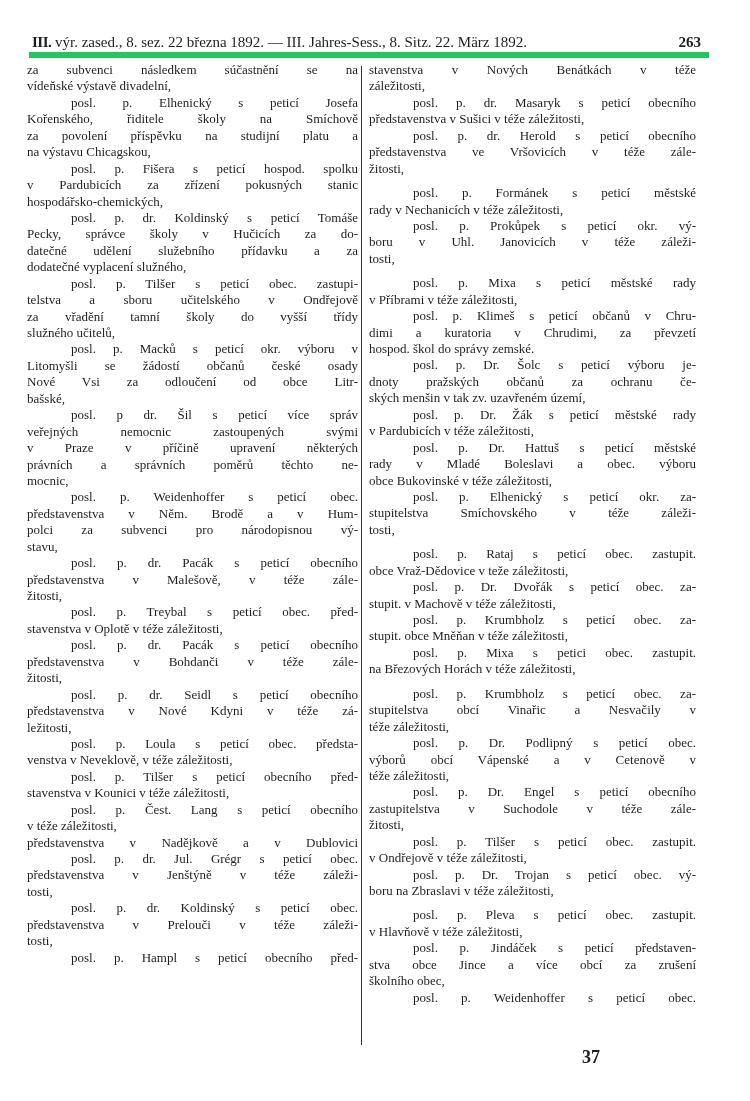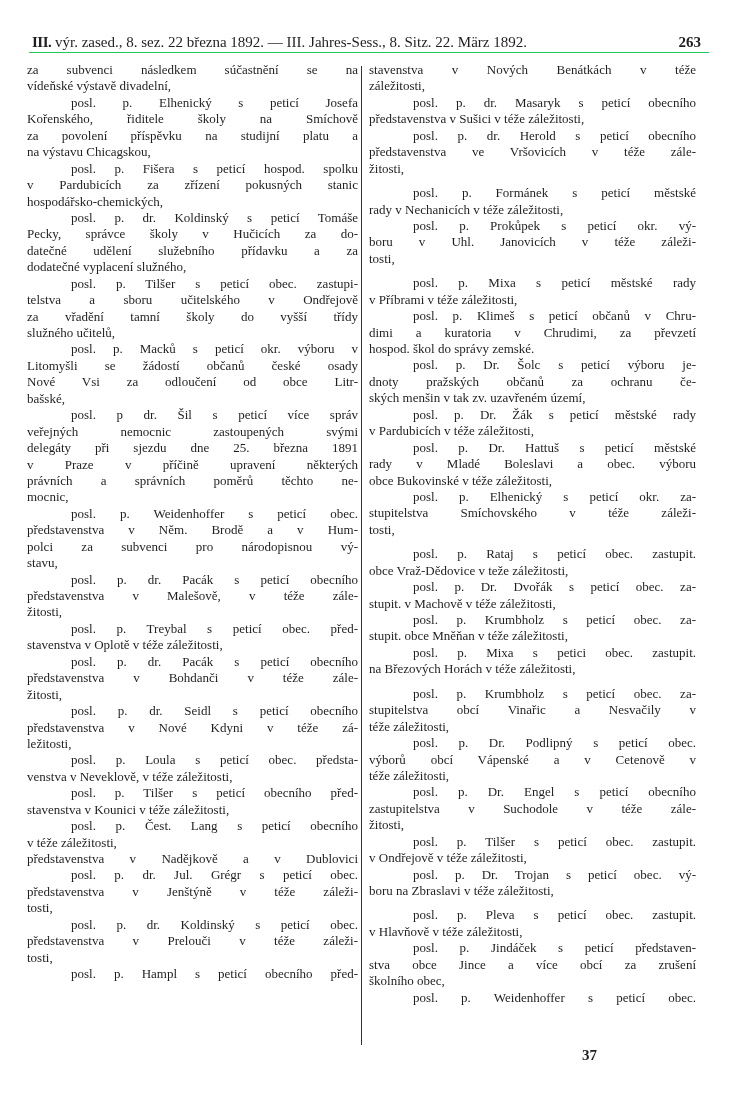--- a/index.html
+++ b/index.html
@@ -3,21 +3,21 @@
 <meta charset="utf-8">
 <style>
   html, body { margin: 0; padding: 0; background: #ffffff; }
   body {
     width: 750px; height: 1101px; position: relative; overflow: hidden;
     font-family: "DejaVu Serif", "Liberation Serif", serif;
     color: #1f1f1f;
   }
   .header {
     position: absolute; left: 29px; top: 30px; width: 680px; height: 22px;
-    border-bottom: 1px solid #22c55e;
+    border-bottom: 6px solid #22c55e;
     font-family: "Liberation Serif", serif;
     font-size: 15px; line-height: 20px; white-space: nowrap;
   }
   .header .left { position: absolute; left: 3px; top: 2px; }
   .header .roman { font-weight: bold; letter-spacing: -0.5px; }
   .header .pagenum { position: absolute; right: 8px; top: 2px; font-weight: bold; }
   .col {
     position: absolute; top: 62px;
     font-family: "Liberation Serif", serif;
     font-size: 13px; line-height: 16.45px;
@@ -28,21 +28,21 @@
   .line.last { text-align-last: left; }
   .line.indent { padding-left: 44px; }
   .gap { height: 8px; }
   .divider {
     position: absolute; left: 361px; top: 66px; width: 1px; height: 1060px;
     background: #333;
   }
   .divider-cover { position:absolute; left: 355px; top: 1045px; width: 12px; height: 60px; background:#fff; }
   .signature {
     position: absolute; left: 582px; top: 1047px;
-    font-family: "Liberation Serif", serif; font-weight: bold; font-size: 15px;
+    font-family: "Liberation Serif", serif; font-weight: bold; font-size: 18px;
   }
 </style>
 </head>
 <body>
 
 <div class="header">
   <span class="left"><span class="roman">III.</span><span> výr. zased., 8. sez. 22 března 1892. — III. Jahres-Sess., 8. Sitz. 22. März 1892.</span></span>
   <span class="pagenum">263</span>
 </div>
 
@@ -63,21 +63,20 @@
     <span class="line indent">posl. p. Tilšer s peticí obec. zastupi-</span>
     <span class="line">telstva a sboru učitelského v Ondřejově</span>
     <span class="line">za vřadění tamní školy do vyšší třídy</span>
     <span class="line last">služného učitelů,</span>
     <span class="line indent">posl. p. Macků s peticí okr. výboru v</span>
     <span class="line">Litomyšli se žádostí občanů české osady</span>
     <span class="line">Nové Vsi za odloučení od obce Litr-</span>
     <span class="line last">bašské,</span>
     <span class="line indent">posl. p dr. Šil s peticí více správ</span>
     <span class="line">veřejných nemocnic zastoupených svými</span>
-    <span class="line">delegáty při sjezdu dne 25. března 1891</span>
     <span class="line">v Praze v příčině upravení některých</span>
     <span class="line">právních a správních poměrů těchto ne-</span>
     <span class="line last">mocnic,</span>
     <span class="line indent">posl. p. Weidenhoffer s peticí obec.</span>
     <span class="line">představenstva v Něm. Brodě a v Hum-</span>
     <span class="line">polci za subvenci pro národopisnou vý-</span>
     <span class="line last">stavu,</span>
     <span class="line indent">posl. p. dr. Pacák s peticí obecního</span>
     <span class="line">představenstva v Malešově, v téže zále-</span>
     <span class="line last">žitosti,</span>

